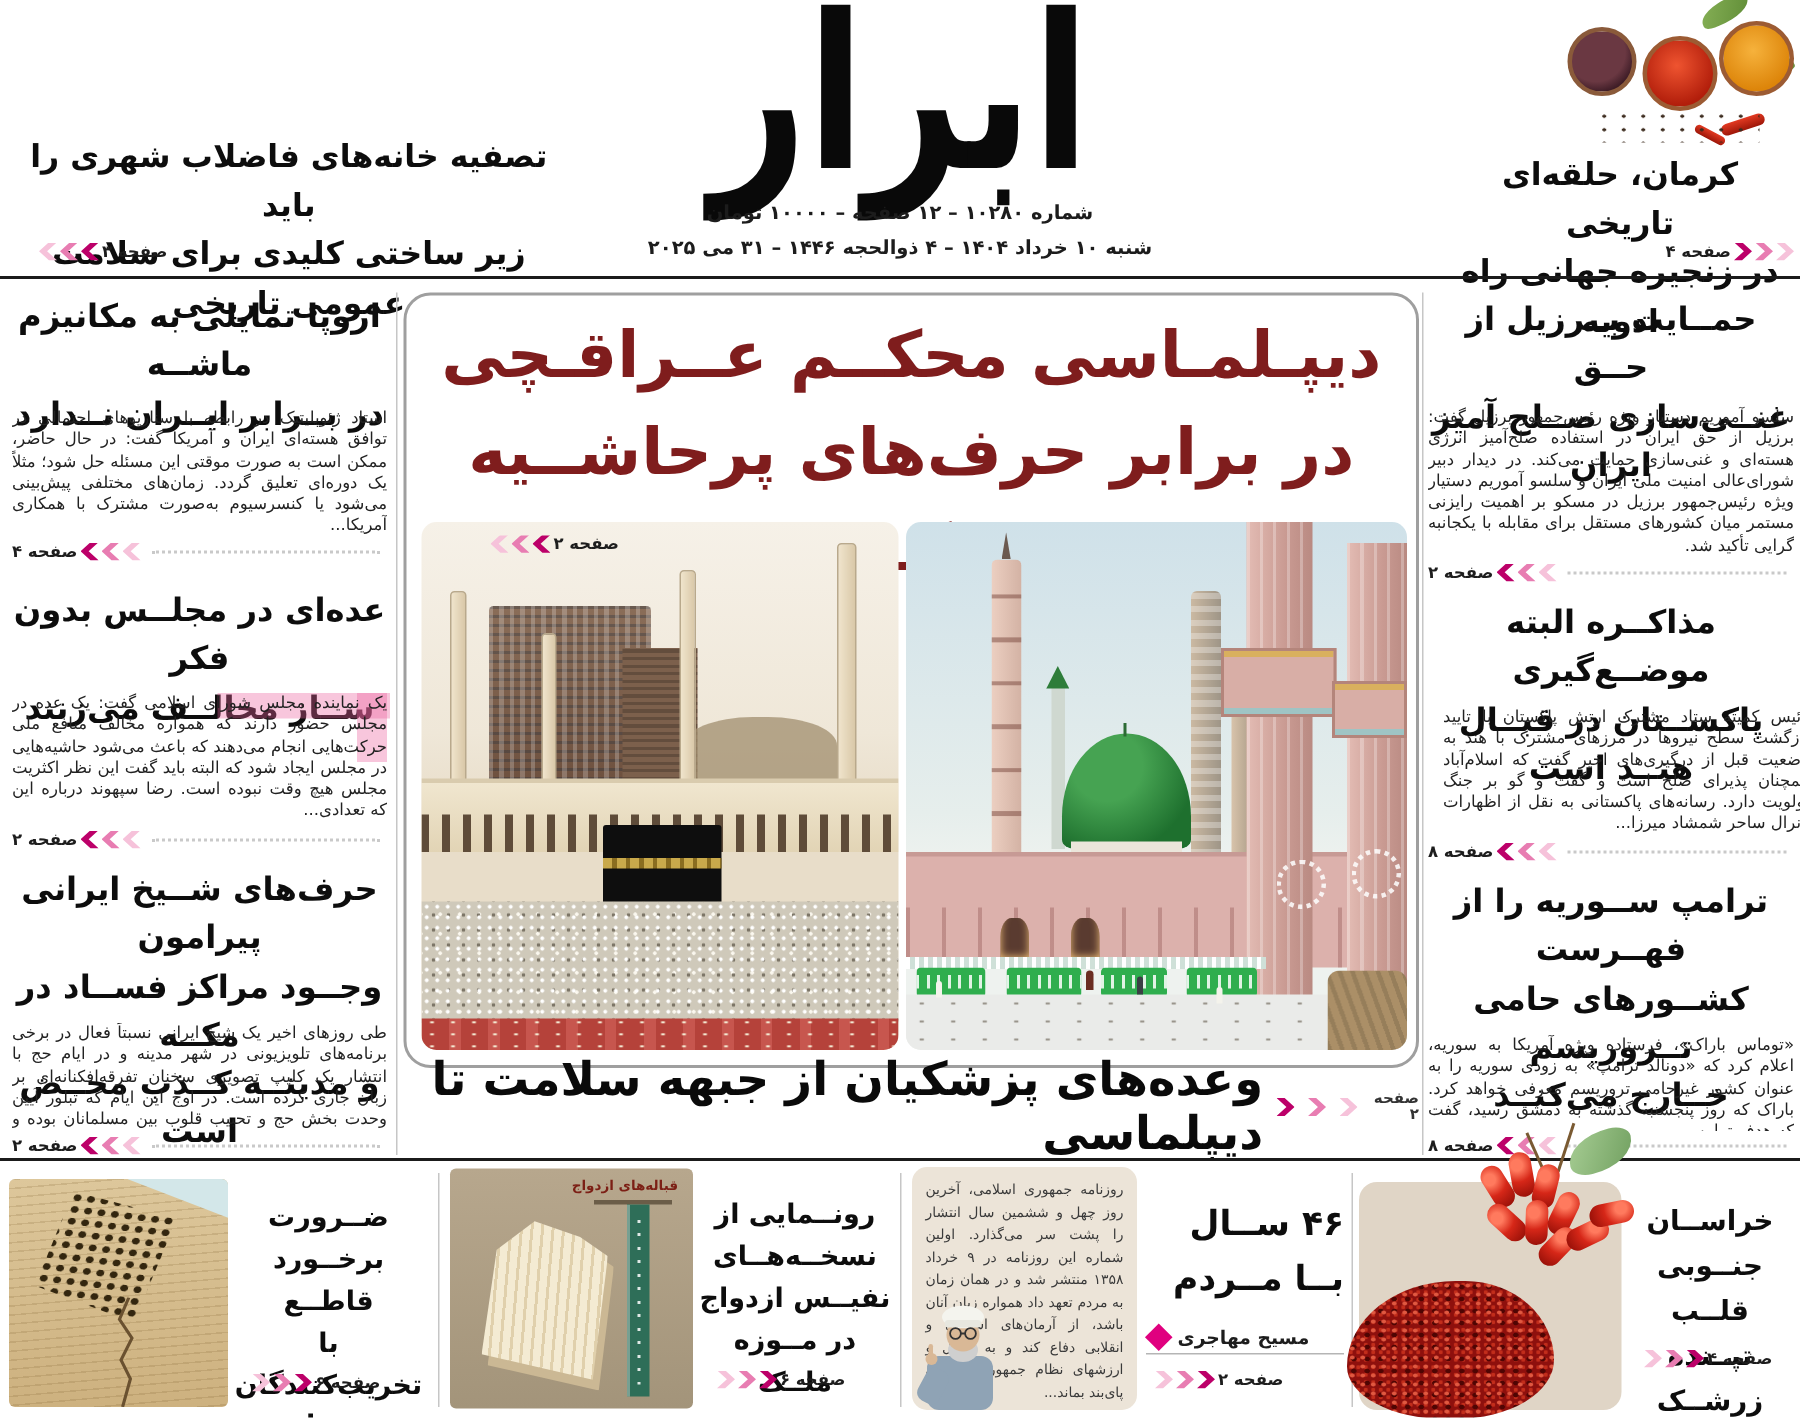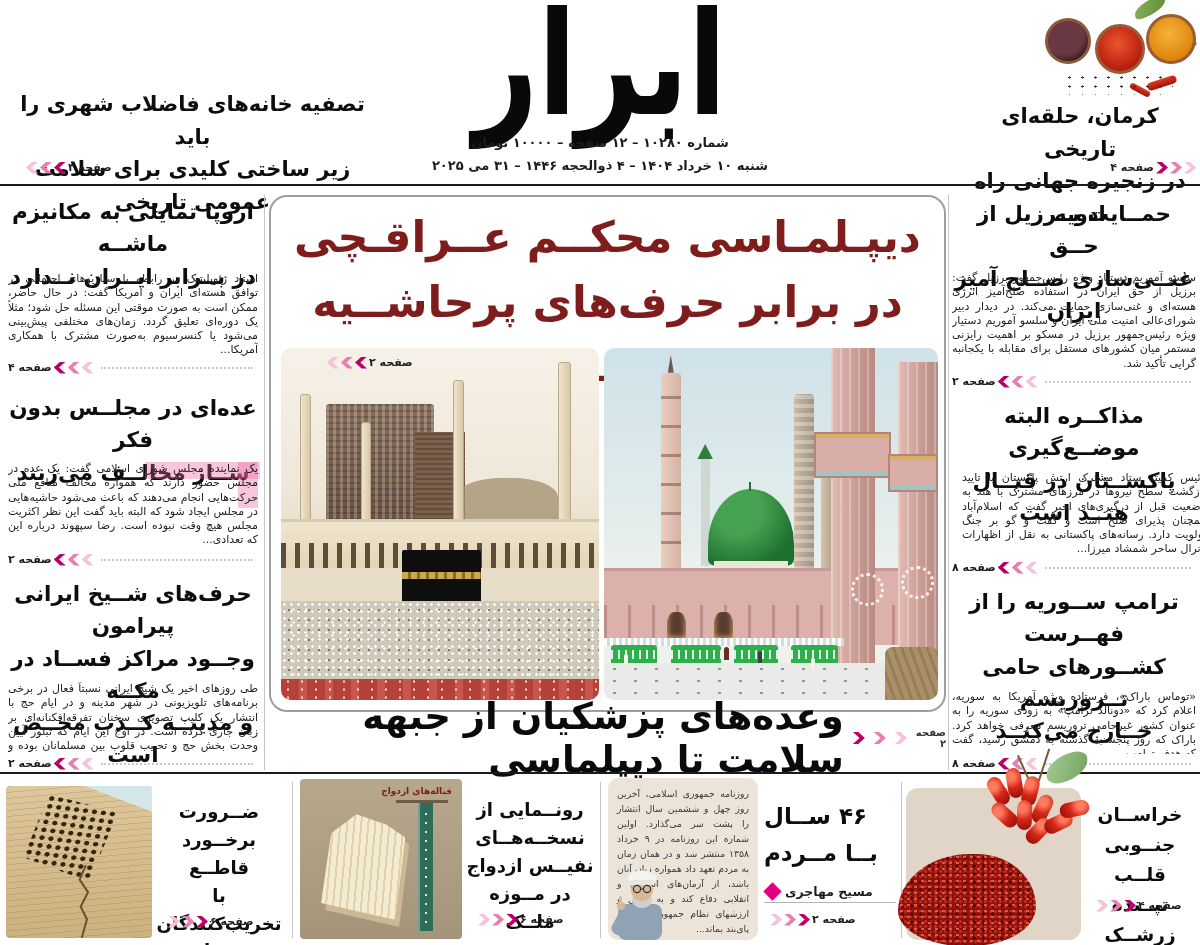--- a/index.html
+++ b/index.html
@@ -180,21 +180,21 @@
   .book .ms{left:13%;top:22%;width:52%;height:66%;
     background:repeating-linear-gradient(95deg,#f4ebd3 0 5px,#e0d0ac 5px 7px);
     clip-path:polygon(42% 0,78% 10%,100% 22%,88% 100%,0 84%,12% 18%);}
 
   .note-box{position:absolute;left:608px;top:778px;width:150px;height:162px;border-radius:10px;
     background:#ece4d8;box-sizing:border-box;padding:8px 9px;overflow:hidden;}
   .note-text{font-size:9.3px;line-height:1.62;color:#3a3a3a;text-align:justify;direction:rtl;}
   .cleric{position:absolute;left:2px;bottom:0;}
 
   .title-46{position:absolute;left:764px;top:798px;width:132px;
-    font-size:23px;font-weight:bold;line-height:1.6;text-align:left;direction:rtl;white-space:pre-line;color:#0d0d0d;}
+    font-size:23px;font-weight:bold;line-height:1.6;text-align:right;direction:rtl;white-space:pre-line;color:#0d0d0d;}
   .author-row{position:absolute;left:764px;top:880px;width:132px;height:22px;
     border-bottom:1.5px solid #b5b5b5;display:flex;align-items:center;gap:6px;}
   .diamond{width:13px;height:13px;background:#e0007f;transform:rotate(45deg);flex:0 0 auto;margin-left:2px;}
   .author{font-size:12.5px;font-weight:bold;color:#1d1d1d;direction:rtl;}
 
   .zpanel{position:absolute;left:906px;top:788px;width:175px;height:152px;border-radius:12px;
     background:#e0d5c6;overflow:visible;}
   .dried{position:absolute;left:-8px;bottom:-6px;width:138px;height:92px;
     border-radius:55% 45% 50% 50% / 65% 60% 45% 40%;
     background-color:#8e100d;
@@ -206,21 +206,21 @@
   .bunch{position:absolute;left:983px;top:748px;width:128px;height:112px;}
   .bunch > div{position:absolute;}
   .berry{width:15px;height:30px;border-radius:8px;
     background:radial-gradient(circle at 35% 28%,#ff7a5e 0 16%,#d62718 48%,#8f0d06);}
   .stem{width:2px;background:#7a5a32;}
   .bleaf{width:44px;height:27px;background:linear-gradient(120deg,#a9cf96,#6f9e5e);
     border-radius:70% 30% 70% 30%;}
 
   .caption-row{position:absolute;left:269px;top:712px;width:677px;height:52px;
     display:flex;justify-content:center;align-items:center;gap:9px;}
-  .caption{font-size:37px;font-weight:bold;color:#0a0a0a;direction:rtl;}
+  .caption{font-size:31px;font-weight:bold;color:#0a0a0a;direction:rtl;}
   .caption-pg{font-size:10px;font-weight:bold;color:#333;direction:rtl;}
 
   .pink-wm{position:absolute;background:rgba(236,96,158,.36);}
 </style>
 </head>
 <body>
 
 <div class="masthead">ابرار</div>
 <div class="info-line" style="top:135px;">شماره ۱۰۲۸۰ – ۱۲ صفحه – ۱۰۰۰۰ تومان</div>
 <div class="info-line" style="top:158px;">شنبه ۱۰ خرداد ۱۴۰۴ – ۴ ذوالحجه ۱۴۴۶ – ۳۱ می ۲۰۲۵</div>

